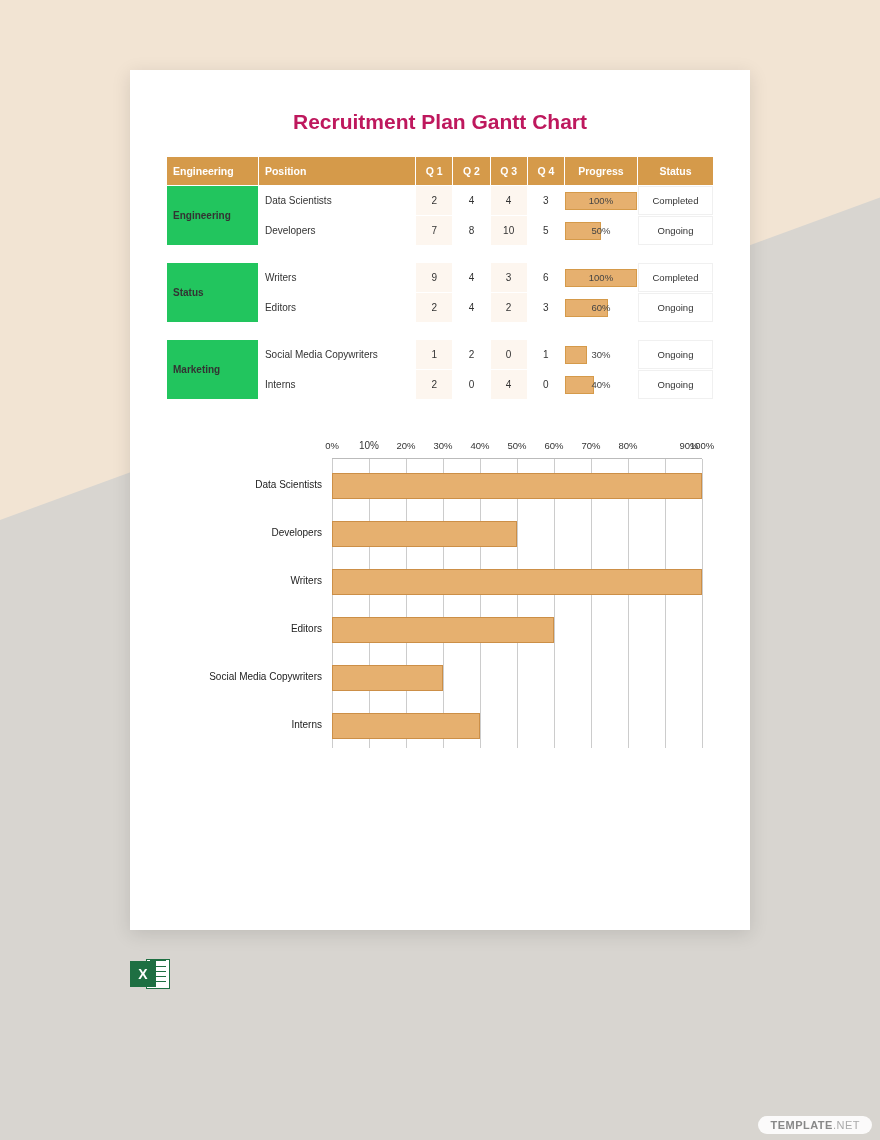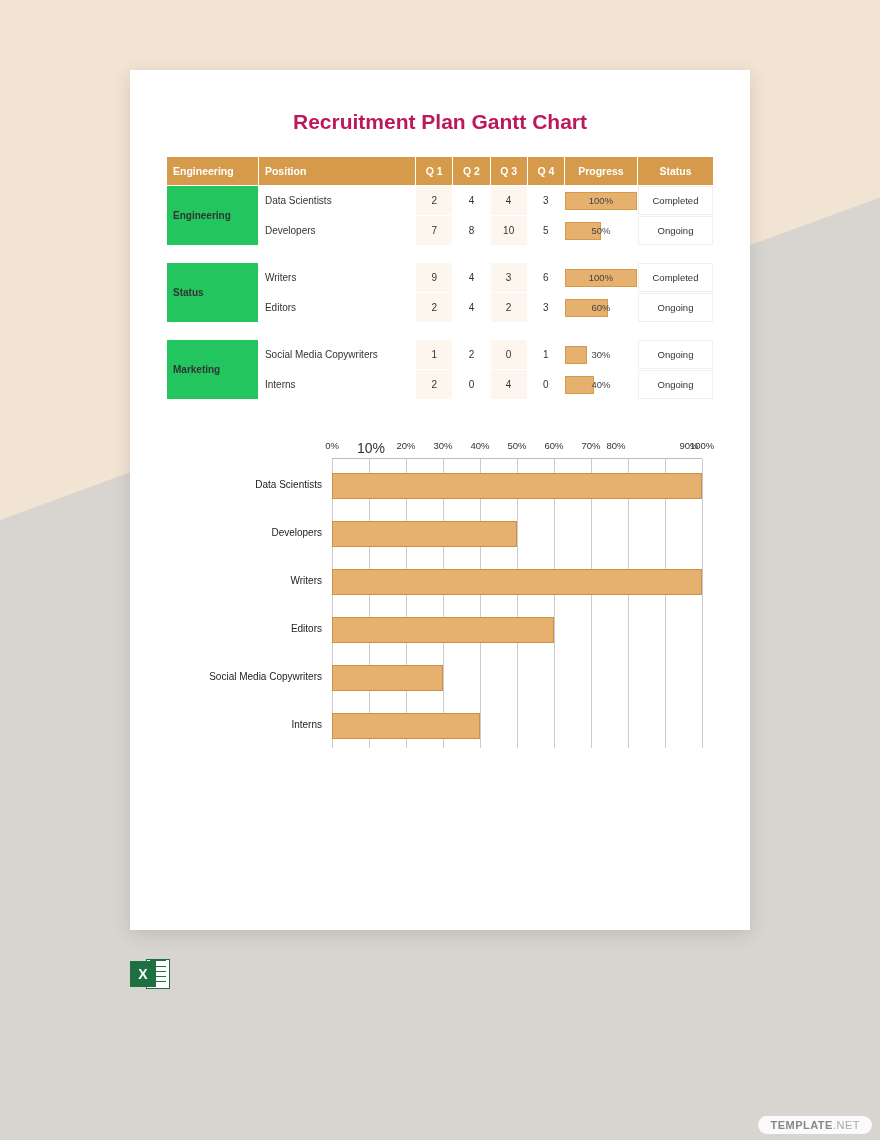--- a/index.html
+++ b/index.html
@@ -326,28 +326,28 @@
             </div>
           </td>
           <td class="status-cell status-ongoing">Ongoing</td>
         </tr>
       </tbody>
   </table>
 
   <div class="chart-area">
     <div class="axis-labels" id="axis-labels">
         <div style="position: absolute; left: -12px; width: 24px; text-align: center; font-size: 9.5px;">0%</div>
-        <div style="position: absolute; left: 25px; width: 24px; text-align: center; font-size: 14px;">10%</div>
+        <div style="position: absolute; left: 25px; width: 24px; text-align: center; font-size: 10px;">10%</div>
         <div style="position: absolute; left: 62px; width: 24px; text-align: center; font-size: 9.5px;">20%</div>
         <div style="position: absolute; left: 99px; width: 24px; text-align: center; font-size: 9.5px;">30%</div>
         <div style="position: absolute; left: 136px; width: 24px; text-align: center; font-size: 9.5px;">40%</div>
         <div style="position: absolute; left: 173px; width: 24px; text-align: center; font-size: 9.5px;">50%</div>
         <div style="position: absolute; left: 210px; width: 24px; text-align: center; font-size: 9.5px;">60%</div>
         <div style="position: absolute; left: 247px; width: 24px; text-align: center; font-size: 9.5px;">70%</div>
-        <div style="position: absolute; left: 272px; width: 24px; text-align: center; font-size: 9.5px;">80%</div>
+        <div style="position: absolute; left: 284px; width: 24px; text-align: center; font-size: 9.5px;">80%</div>
         <div style="position: absolute; left: 321px; width: 24px; text-align: center; font-size: 9.5px; margin-left: 24px;">90%</div>
         <div style="position: absolute; left: 358px; width: 24px; text-align: center; font-size: 9.5px;">100%</div>
       </div>
     <div class="plot" id="plot">
         <div class="gridline" style="left: 0px;"></div>
         <div class="gridline" style="left: 37px;"></div>
         <div class="gridline" style="left: 74px;"></div>
         <div class="gridline" style="left: 111px;"></div>
         <div class="gridline" style="left: 148px;"></div>
         <div class="gridline" style="left: 185px;"></div>

